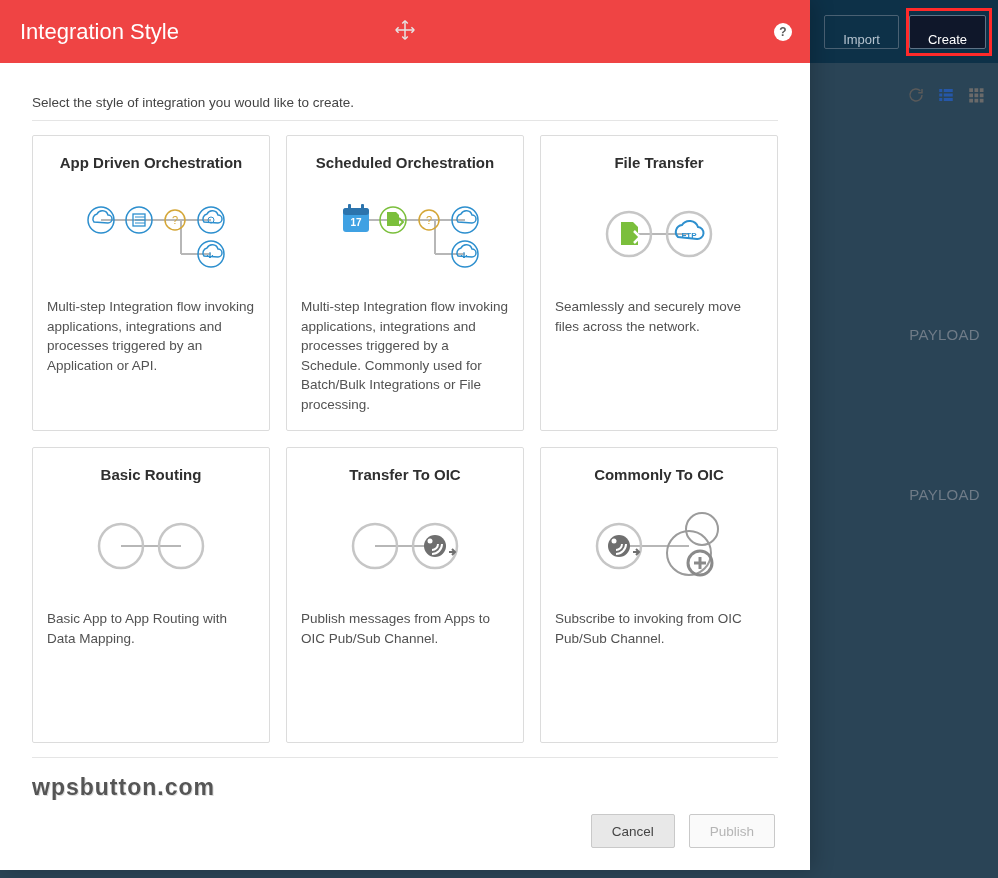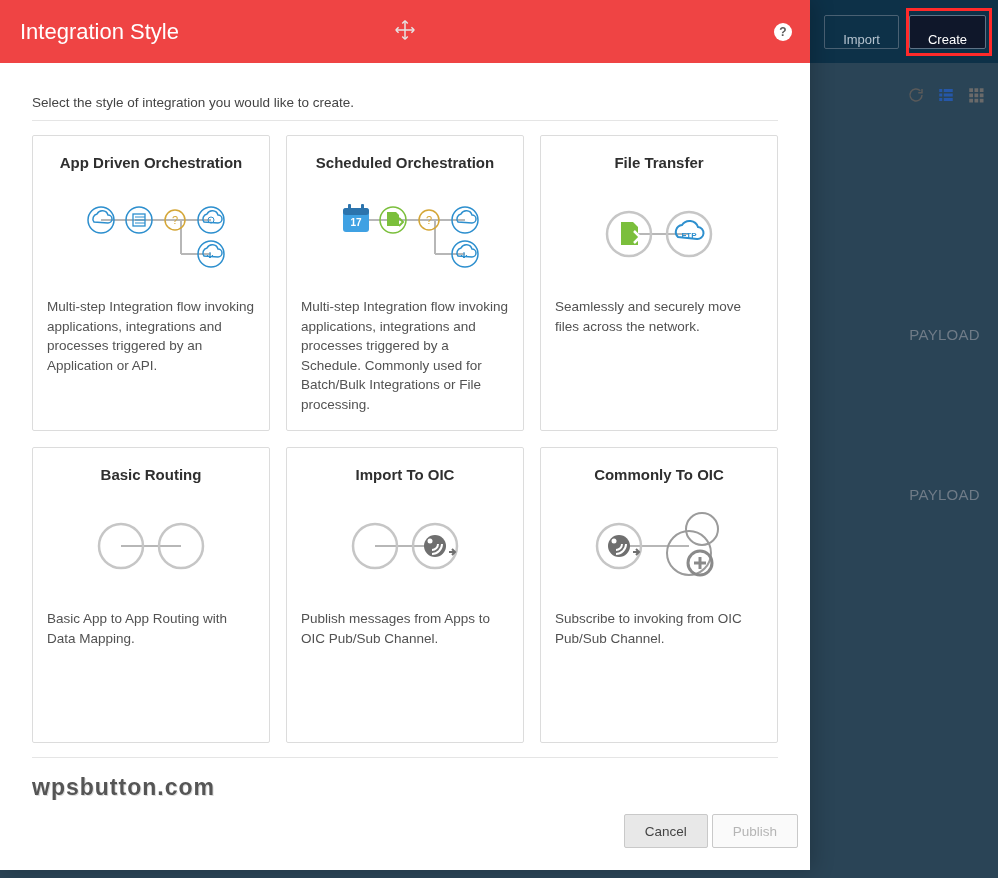--- a/index.html
+++ b/index.html
@@ -181,24 +181,24 @@
   .watermark {
     margin-top: 16px;
     font-family: "Arial Black", Arial, sans-serif;
     font-size: 23px;
     letter-spacing: 1px;
     color: #555;
     font-weight: 800;
     text-shadow: 1px 1px 0 #ddd;
   }
   .modal-footer {
-    padding: 14px 12px 22px;
+    padding: 14px 35px 22px;
     display: flex;
     justify-content: flex-end;
-    gap: 4px;
+    gap: 14px;
   }
   .mf-btn {
     height: 34px;
     padding: 0 20px;
     border: 1px solid #c9c9c9;
     background: #f3f3f3;
     color: #444;
     font-size: 13.5px;
     border-radius: 2px;
     cursor: pointer;
@@ -382,21 +382,21 @@
           <svg width="160" height="80" viewBox="0 0 160 80">
             <line class="conn" x1="50" y1="40" x2="110" y2="40"></line>
             <circle class="node-circle big" cx="50" cy="40" r="22"></circle>
             <circle class="node-circle big" cx="110" cy="40" r="22"></circle>
           </svg>
         </div>
         <div class="card-desc">Basic App to App Routing with Data Mapping.</div>
       </div>
 
       <div class="card short">
-        <div class="card-title">Import To OIC</div>
+        <div class="card-title">Transfer To OIC</div>
         <div class="card-graphic">
           <svg width="160" height="80" viewBox="0 0 160 80">
             <line class="conn" x1="50" y1="40" x2="110" y2="40"></line>
             <circle class="node-circle big" cx="50" cy="40" r="22"></circle>
             <circle class="node-circle big" cx="110" cy="40" r="22"></circle>
             <circle class="sat" cx="110" cy="40" r="11"></circle>
             <circle fill="#fff" cx="105" cy="35" r="2.5"></circle>
             <path d="M113 38a6 6 0 0 1-6 6m10-6a10 10 0 0 1-10 10" fill="none" stroke="#fff" stroke-width="2"></path>
             <path d="M124 46l6 0m-3-3l3 3-3 3" fill="none" stroke="#6f6f6f" stroke-width="2"></path>
           </svg>

